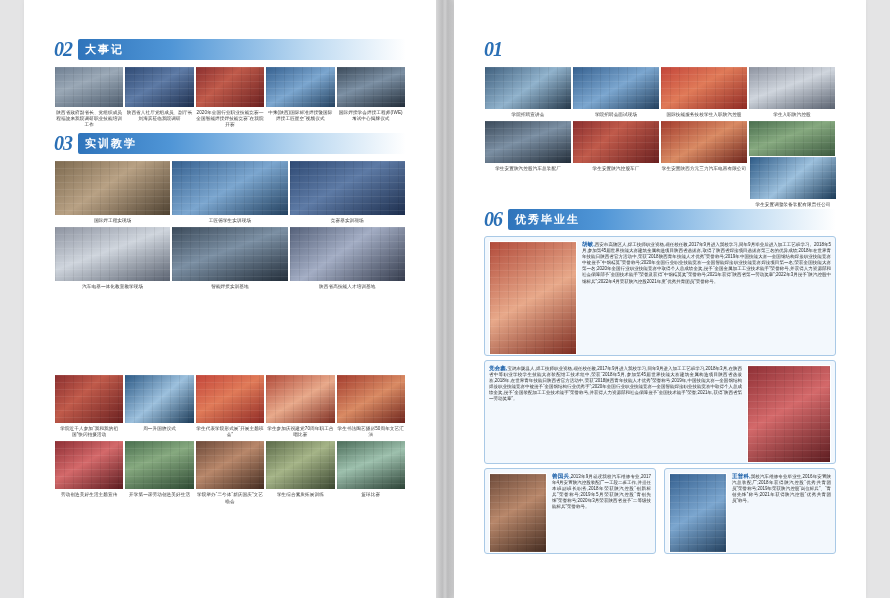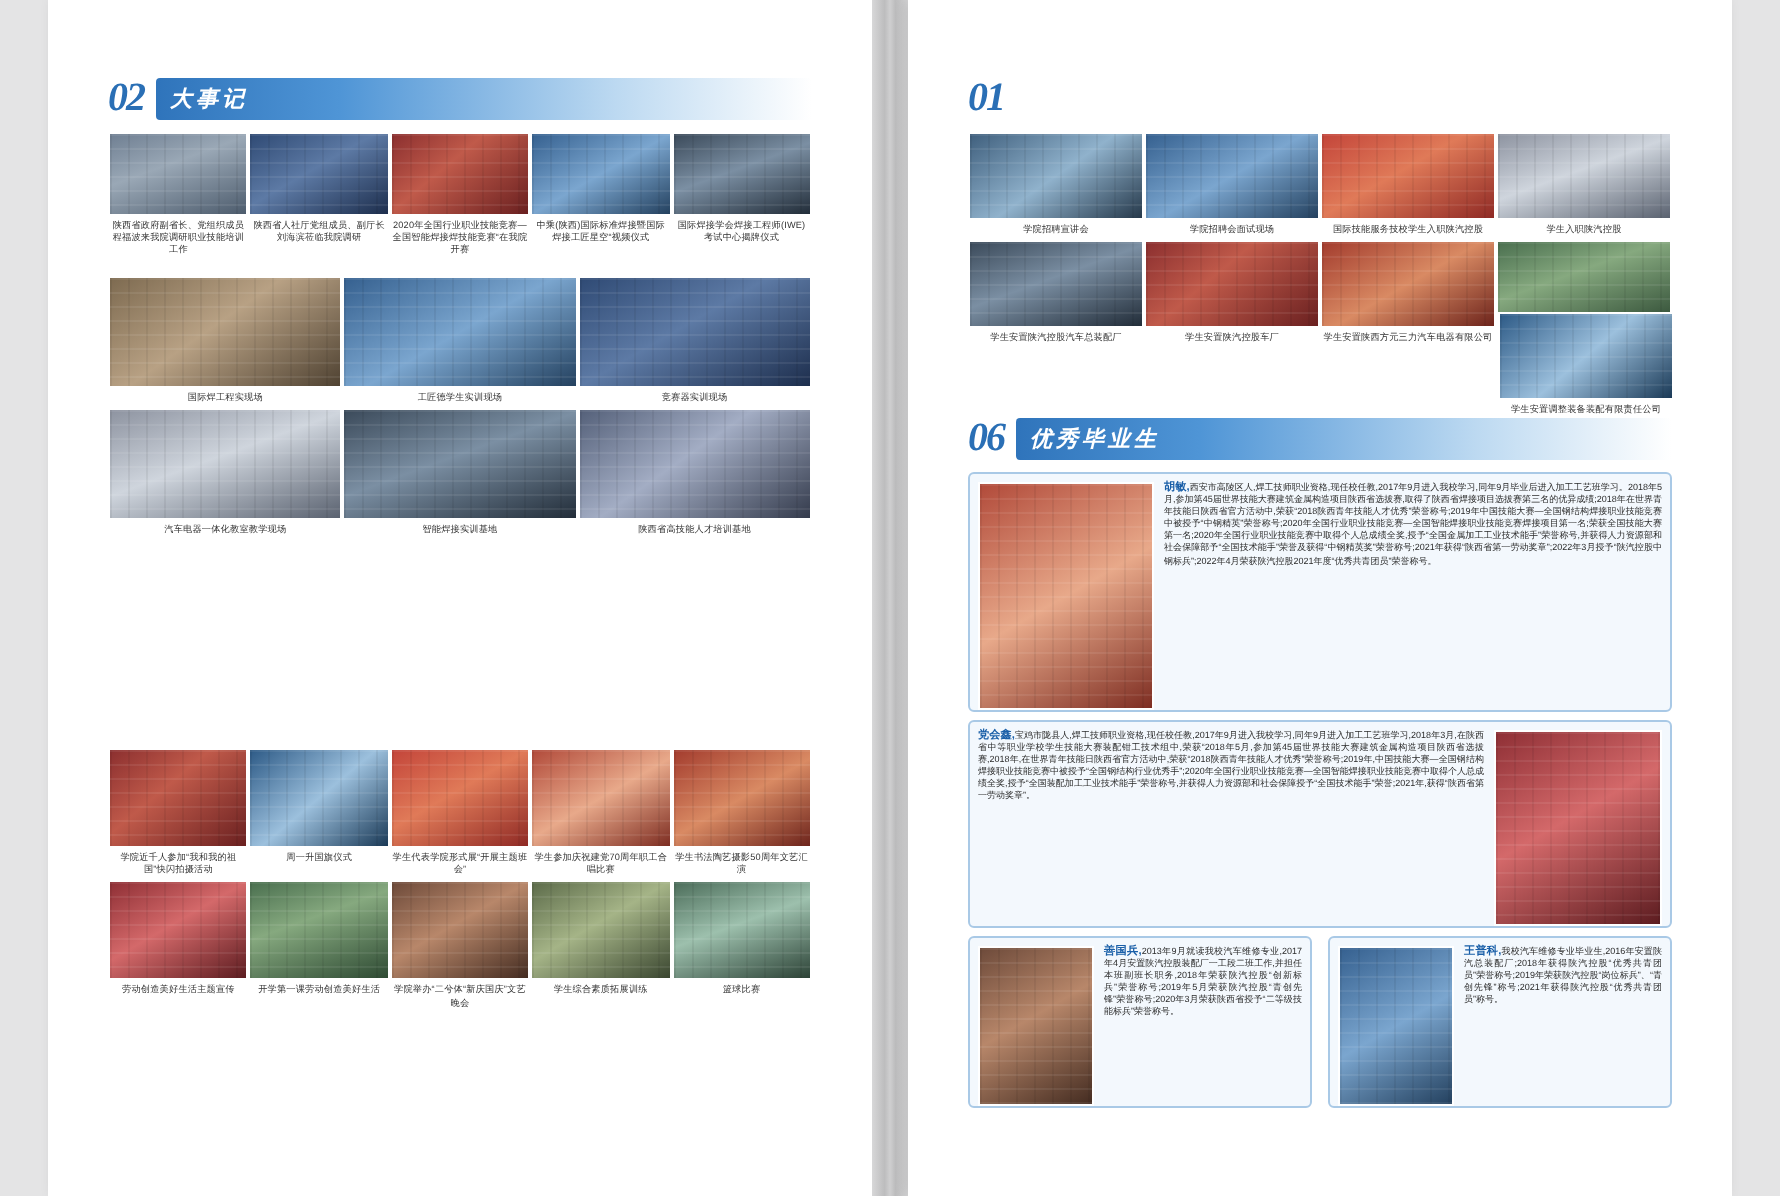--- a/index.html
+++ b/index.html
@@ -24,21 +24,21 @@
   .sec-num{
     font-family:"Liberation Serif","DejaVu Serif",serif;
     font-size:20px;font-weight:bold;font-style:italic;
     color:#2a6fb5;line-height:20px;margin-right:6px;letter-spacing:-1px;
   }
   .sec-title-box{
     display:flex;align-items:center;height:21px;flex:1;
     background:linear-gradient(90deg,#2f74bb 0%,#4f95d6 28%,#bcd9f1 70%,#ffffff 100%);
     border-radius:2px;padding-left:7px;
   }
-  .sec-title{color:#ffffff;font-size:11px;font-weight:bold;letter-spacing:2px;font-style:italic;}
+  .sec-title{color:#ffffff;font-size:11px;font-weight:bold;letter-spacing:2px;}
 
   
   .grid{display:flex;flex-wrap:wrap;}
   .cell{box-sizing:border-box;}
   .ph{width:100%;border:1px solid #ffffff;box-sizing:border-box;position:relative;overflow:hidden;}
   .cap{
     font-size:4.6px;line-height:6.2px;color:#333;text-align:center;
     padding:2px 1px 0 1px;letter-spacing:.1px;
   }
 
@@ -120,20 +120,26 @@
         <div class="cell" style="width:20%;">
           <div class="ph p8" style="height:42px;">
               <div class="tex"></div>
             </div>
           <div class="cap">国际焊接学会焊接工程师(IWE)考试中心揭牌仪式</div>
         </div>
       </div>
     </div>
 
     <div class="sec" style="left:30px;top:132px;width:352px;">
+      <div class="sec-head">
+        <div class="sec-num">03</div>
+        <div class="sec-title-box">
+          <span class="sec-title">实训教学</span>
+        </div>
+      </div>
       <div class="grid" style="margin-top:6px;">
         <div class="cell" style="width:33.33%;">
           <div class="ph p7" style="height:56px;">
               <div class="tex"></div>
             </div>
           <div class="cap">国际焊工程实现场</div>
         </div>
         <div class="cell" style="width:33.33%;">
           <div class="ph p6" style="height:56px;">
               <div class="tex"></div>

